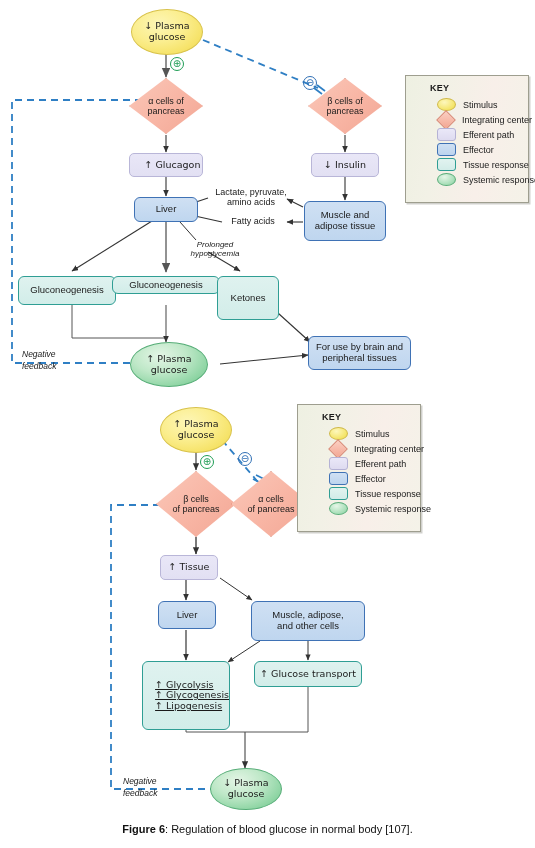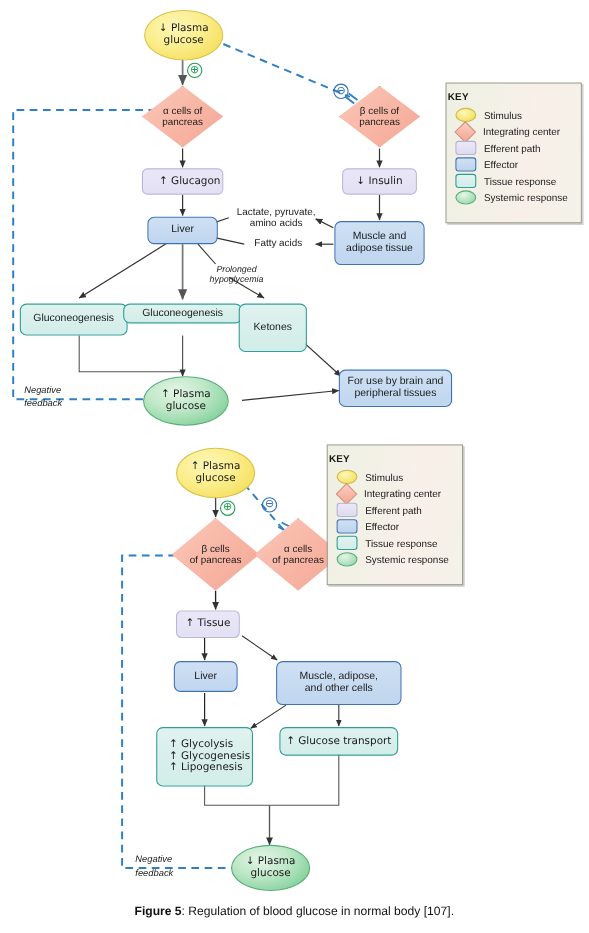--- a/index.html
+++ b/index.html
@@ -52,21 +52,21 @@
   .plain{font-size:9px;}
   .plain-italic{font-size:8px;font-style:italic;}
   .feedback{font-size:8.5px;font-style:italic;line-height:1.45;}
 
   
   .keybox{
     position:absolute;box-sizing:border-box;
     background:linear-gradient(100deg,#eef0e2 0%,#f2f1e6 30%,#f8efe9 62%,#f4f2e8 100%);
     border:1px solid #9e9e8f;
     box-shadow:1.5px 1.5px 0 rgba(120,120,110,.35);
-    padding:7px 8px 6px 1px;
+    padding:7px 8px 6px 24px;
   }
   .keytitle{font-size:9px;font-weight:bold;letter-spacing:.2px;margin-bottom:4px;}
   .keyrow{display:flex;align-items:center;height:15px;margin-left:7px;}
   .keyswatch{width:17px;height:11px;margin-right:7px;flex:0 0 auto;position:relative;}
   .keylabel{font-size:9px;white-space:nowrap;}
   .sw-stimulus{border-radius:50%;background:radial-gradient(ellipse at 38% 30%,#fdf7bd,#f4e468 70%,#e9d44c);border:1px solid #cfb948;}
   .sw-integrating{background:linear-gradient(135deg,#fbcfc2,#f3a692);border:1px solid #d98976;width:12px;height:12px;transform:rotate(45deg);margin-left:2px;margin-right:9px;}
   .sw-efferent{background:linear-gradient(180deg,#eae8f8,#dedbf0);border:1px solid #b5b2d5;border-radius:3px;}
   .sw-effector{background:linear-gradient(180deg,#cfe0f3,#bdd4ee);border:1.4px solid #3f72b5;border-radius:3px;}
   .sw-tissue{background:linear-gradient(180deg,#e2f3f0,#d2ece8);border:1.4px solid #2f9e94;border-radius:3px;}
@@ -310,21 +310,21 @@
 
   <div class="node effector" style="left:158px;top:601px;width:58px;height:28px;">
     <span class="lbl">Liver</span>
   </div>
 
   <div class="node effector" style="left:251px;top:601px;width:114px;height:40px;">
     <span class="lbl">Muscle, adipose,
 and other cells</span>
   </div>
 
-  <div class="node tissue" style="left:142px;top:661px;width:88px;height:54px;justify-content:center;padding-left:9px;text-align:left;">
+  <div class="node tissue" style="left:142px;top:661px;width:88px;height:69px;justify-content:flex-end;padding-left:9px;text-align:left;text-decoration:underline;">
     <span class="lbl arrowglyph">↑ Glycolysis
 ↑ Glycogenesis
 ↑ Lipogenesis</span>
   </div>
 
   <div class="node tissue" style="left:254px;top:661px;width:108px;height:26px;">
     <span class="lbl arrowglyph">↑ Glucose transport</span>
   </div>
 
   <div class="node systemic" style="left:210px;top:768px;width:72px;height:42px;">
@@ -360,16 +360,16 @@
       <div class="keyswatch sw-tissue"></div>
       <div class="keylabel">Tissue response</div>
     </div>
     <div class="keyrow">
       <div class="keyswatch sw-systemic"></div>
       <div class="keylabel">Systemic response</div>
     </div>
   </div>
 
   <div class="caption" style="top:823px;">
-    <b>Figure 5</b><span>: Regulation of blood glucose in normal body [107].</span>
+    <b>Figure 6</b><span>: Regulation of blood glucose in normal body [107].</span>
   </div>
 
 </div>
 
 </body></html>

